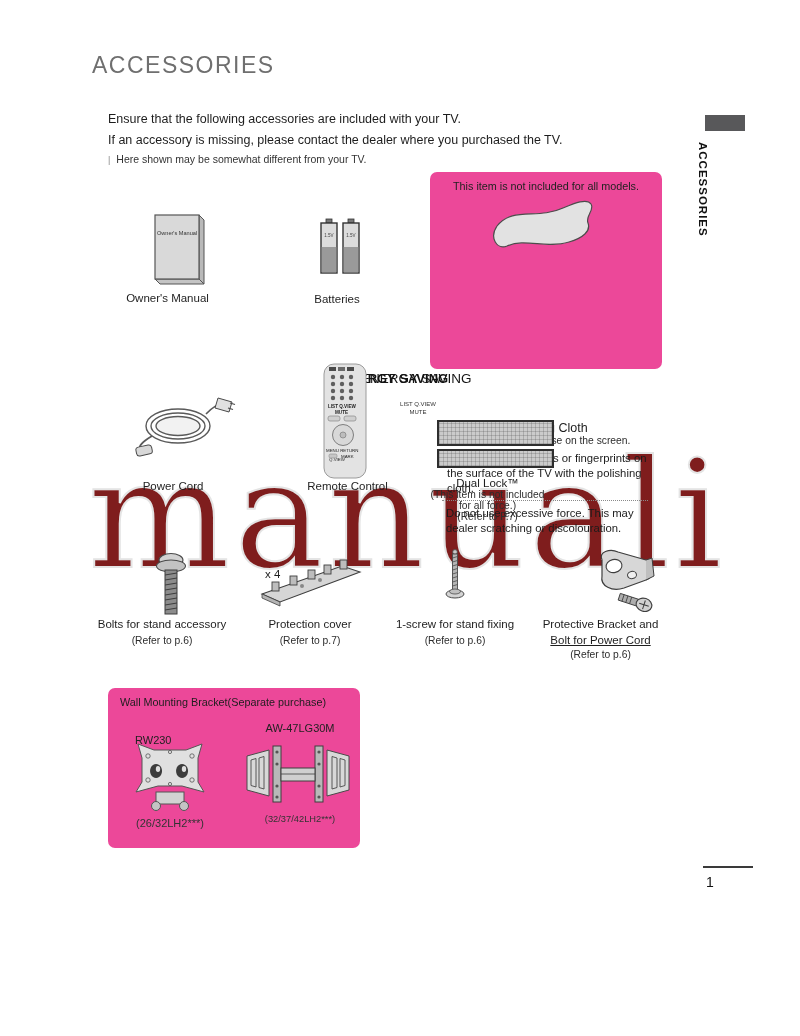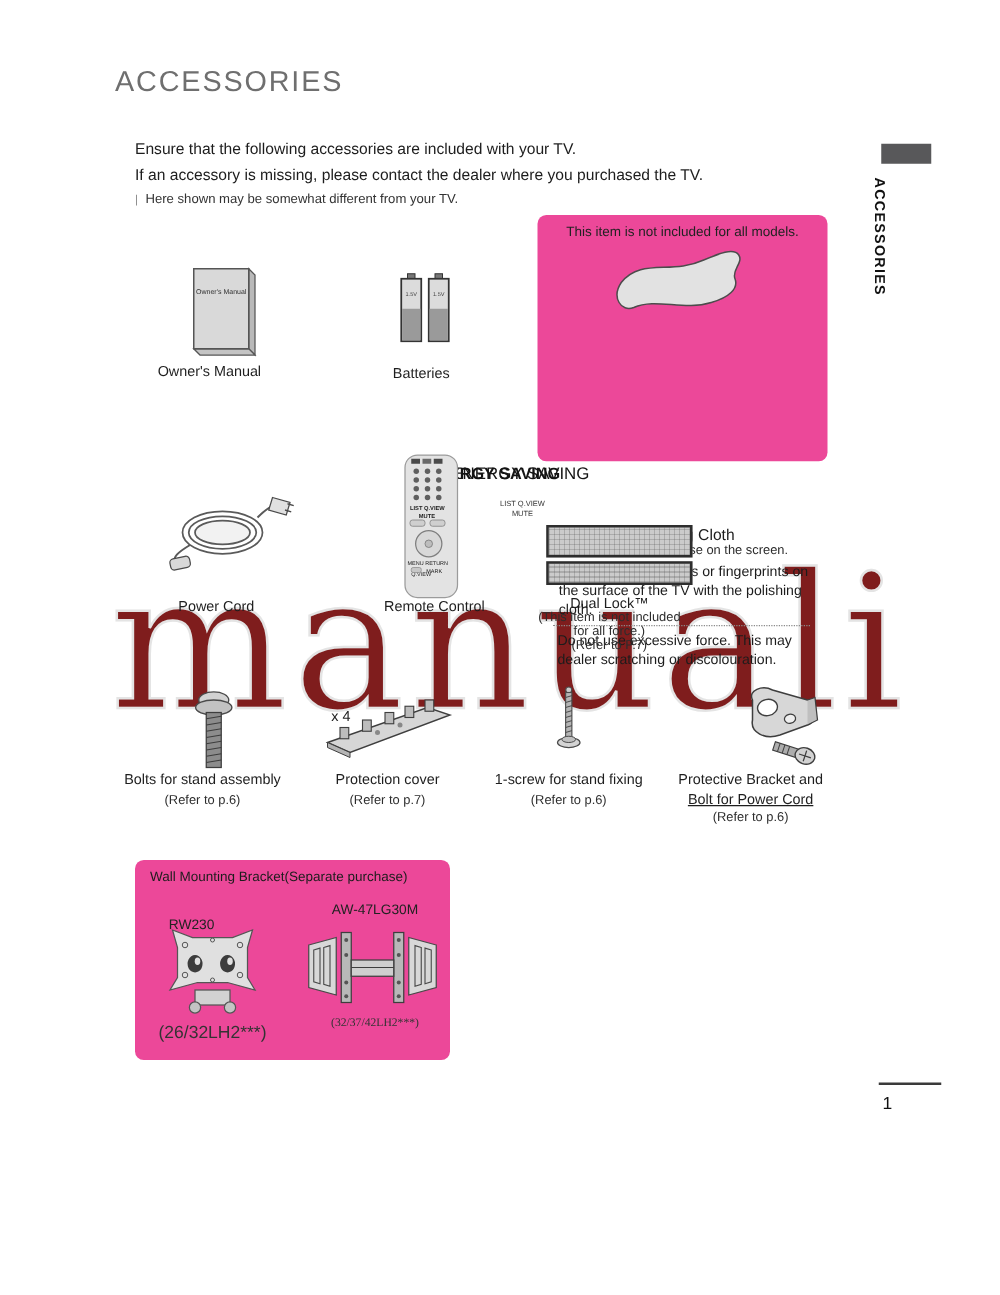--- a/index.html
+++ b/index.html
@@ -45,22 +45,22 @@
     background-image:
       repeating-linear-gradient(90deg, rgba(90,90,90,.28) 0 1px, transparent 1px 4px),
       repeating-linear-gradient(0deg, rgba(90,90,90,.28) 0 1px, transparent 1px 4px);}
   #dual-strip1{top:420px;width:113px;height:22px;}
   #dual-strip2{top:449px;width:113px;height:15px;}
   
   #wall-box{left:108px;top:688px;width:252px;height:160px;}
   #wall-title{left:120px;top:696px;font-size:10.8px;color:#1d1d1d;}
   #wall-model-1{left:135px;top:734px;width:70px;text-align:left;font-size:11px;color:#222;}
   #wall-model-2{left:250px;top:722px;width:100px;text-align:center;font-size:11px;color:#222;}
-  #wall-compat-1{left:125px;top:817px;width:90px;text-align:center;font-size:14px;color:#333;}
-  #wall-compat-2{left:246px;top:814px;width:108px;text-align:center;font-size:9.3px;color:#333;font-family:Liberation Serif, serif;}
+  #wall-compat-1{left:125px;top:817px;width:90px;text-align:center;font-size:11px;color:#333;}
+  #wall-compat-2{left:246px;top:814px;width:108px;text-align:center;font-size:9.3px;color:#333;}
   
   #footer-rule{left:703px;top:866px;width:50px;border-top:2px solid #3a3a3a;}
   #page-number{left:700px;top:874px;width:20px;font-size:14px;color:#111;text-align:center;}
   svg text{font-family:"Liberation Sans",sans-serif;}
 </style>
 </head>
 <body>
 
 <div id="page">
 
@@ -181,21 +181,21 @@
         <line x1="15" y1="30" x2="27" y2="28"></line>
       <line x1="15" y1="35" x2="27" y2="33"></line>
         <line x1="15" y1="40" x2="27" y2="38"></line>
       <line x1="15" y1="45" x2="27" y2="43"></line>
         <line x1="15" y1="50" x2="27" y2="48"></line>
       <line x1="15" y1="55" x2="27" y2="53"></line>
         <line x1="15" y1="60" x2="27" y2="58"></line>
     </g>
   </svg>
   <div class="abs z1" style="left:265px;top:568px;font-size:11.5px;color:#1e1e1e;">x 4</div>
-  <div class="abs z1 item-label" style="left:88px;top:618px;width:148px;">Bolts for stand assembly</div>
+  <div class="abs z1 item-label" style="left:88px;top:618px;width:148px;">Bolts for stand accessory</div>
   <div class="abs z1 item-sub" style="left:88px;top:635px;width:148px;">(Refer to p.6)</div>
 
   <svg class="abs z1" style="left:256px;top:556px;" width="110" height="54" viewBox="0 0 110 54">
     <polygon points="6,38 86,10 104,16 24,46" fill="#d6d6d6" stroke="#3f3f3f" stroke-width="1.1"></polygon>
     <polygon points="6,38 24,46 24,50 6,42" fill="#b5b5b5" stroke="#3f3f3f" stroke-width="0.8"></polygon>
     <g fill="#bdbdbd" stroke="#3f3f3f" stroke-width="0.9">
       <rect x="16" y="26" width="7" height="9"></rect>
       <rect x="34" y="20" width="7" height="9"></rect>
       <rect x="52" y="14" width="7" height="9"></rect>
       <rect x="68" y="9" width="7" height="9"></rect>

